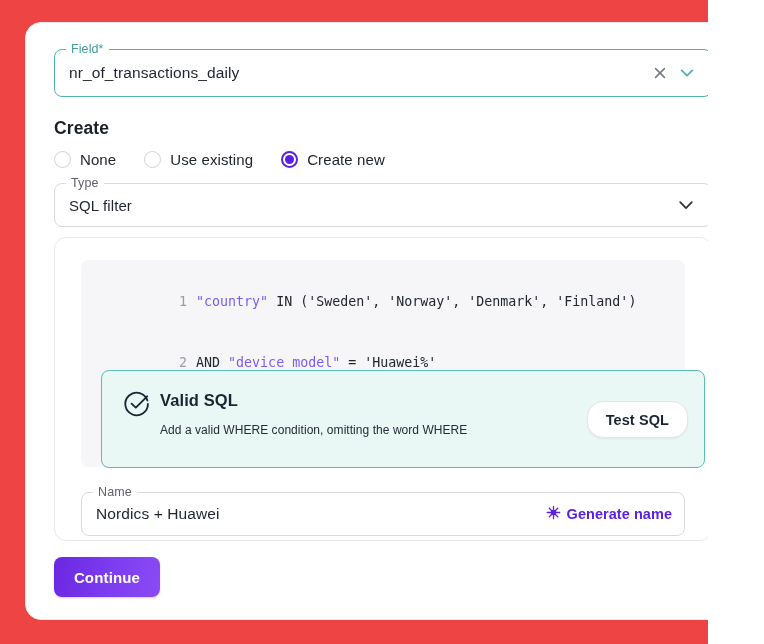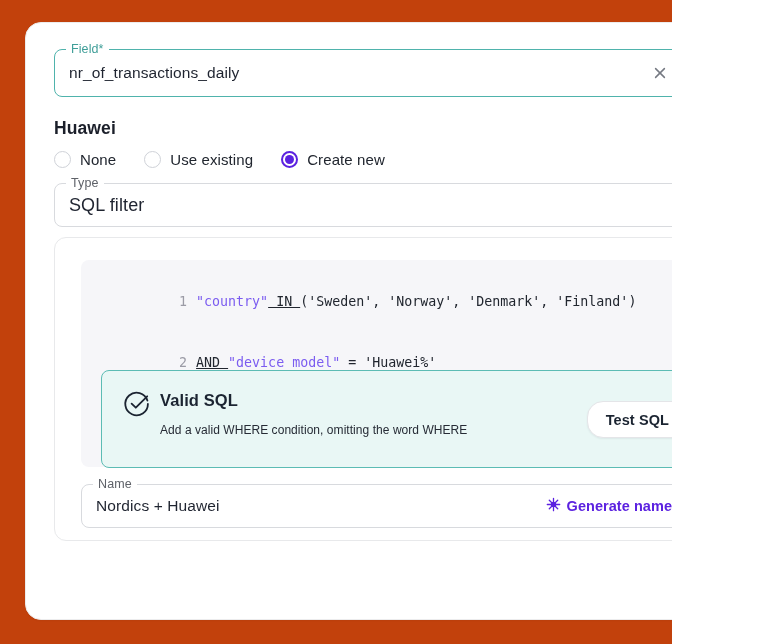--- a/index.html
+++ b/index.html
@@ -9,22 +9,23 @@
     width: 764px;
     height: 644px;
     font-family: "Liberation Sans", sans-serif;
     -webkit-font-smoothing: antialiased;
   }
 
   .page {
     position: relative;
     width: 672px;
     height: 644px;
-    background: #c2410c;
+    background: #ef4444;
     overflow: hidden;
+    padding-left: 36px;
   }
 
   
   .outer-card {
     position: absolute;
     left: 25px;
     top: 22px;
     width: 714px;
     height: 598px;
     box-sizing: border-box;
@@ -146,21 +147,21 @@
   .radio-label {
     font-size: 15px;
     color: #21262f;
     letter-spacing: 0.1px;
     white-space: nowrap;
   }
 
   
   .field-type { position: absolute; left: 28px; top: 160px; width: 658px; }
   .field-type .fieldbox { height: 44px; }
-  .field-type .field-value { font-size: 18px; }
+  .field-type .field-value { font-size: 15px; }
 
   
   .inner-card {
     position: absolute;
     left: 28px;
     top: 214px;
     width: 658px;
     height: 304px;
     box-sizing: border-box;
     background: #ffffff;
@@ -185,21 +186,21 @@
   .code-line { white-space: pre; display: block; }
   .ln {
     display: inline-block;
     width: 18px;
     text-align: right;
     color: #9b9ba6;
     margin-right: 9px;
     user-select: none;
   }
   .tok-ident { color: #7b5cf0; }
-  .tok-kw    { color: #21262f; text-decoration: underline; }
+  .tok-kw    { color: #21262f; }
   .tok-str   { color: #21262f; }
 
   
   .valid-banner {
     position: absolute;
     left: 26px;
     top: 132px;
     width: 604px;
     height: 98px;
     box-sizing: border-box;
@@ -251,21 +252,21 @@
     letter-spacing: 0.1px;
   }
 
   
   .field-name {
     position: absolute;
     left: 26px;
     top: 246px;
     width: 604px;
   }
-  .field-name .fieldbox { height: 44px; padding-right: 12px; }
+  .field-name .fieldbox { height: 44px; padding-right: 12px; margin-top: 8px; }
   .gen-name {
     display: inline-flex;
     align-items: center;
     gap: 6px;
     color: #5b21e0;
     font-size: 14.5px;
     font-weight: 700;
     cursor: pointer;
     white-space: nowrap;
     letter-spacing: 0.05px;
@@ -311,21 +312,21 @@
           </span>
           <span class="icon-btn">
             <svg width="20" height="20" viewBox="0 0 20 20" aria-hidden="true">
               <path d="M4.6 7.4 L10 12.6 L15.4 7.4" fill="none" stroke="#4fb3ac" stroke-width="1.8" stroke-linecap="round" stroke-linejoin="round"></path>
             </svg>
           </span>
         </span>
       </div>
     </div>
 
-    <div class="filter-title">Huawei</div>
+    <div class="filter-title">Create</div>
 
     <div class="radio-row">
       <div class="radio-item">
         <span class="radio-outer"></span>
         <span class="radio-label">None</span>
       </div>
       <div class="radio-item">
         <span class="radio-outer"></span>
         <span class="radio-label">Use existing</span>
       </div>
@@ -386,15 +387,16 @@
                 <circle cx="7.5" cy="7.5" r="2.1" fill="none" stroke="#5b21e0" stroke-width="1.3"></circle>
               </svg>
             </span>
             <span>Generate name</span>
           </span>
         </div>
       </div>
 
     </div>
 
+    <button class="continue-btn">Continue</button>
 
   </div>
 </div>
 
 </body></html>

